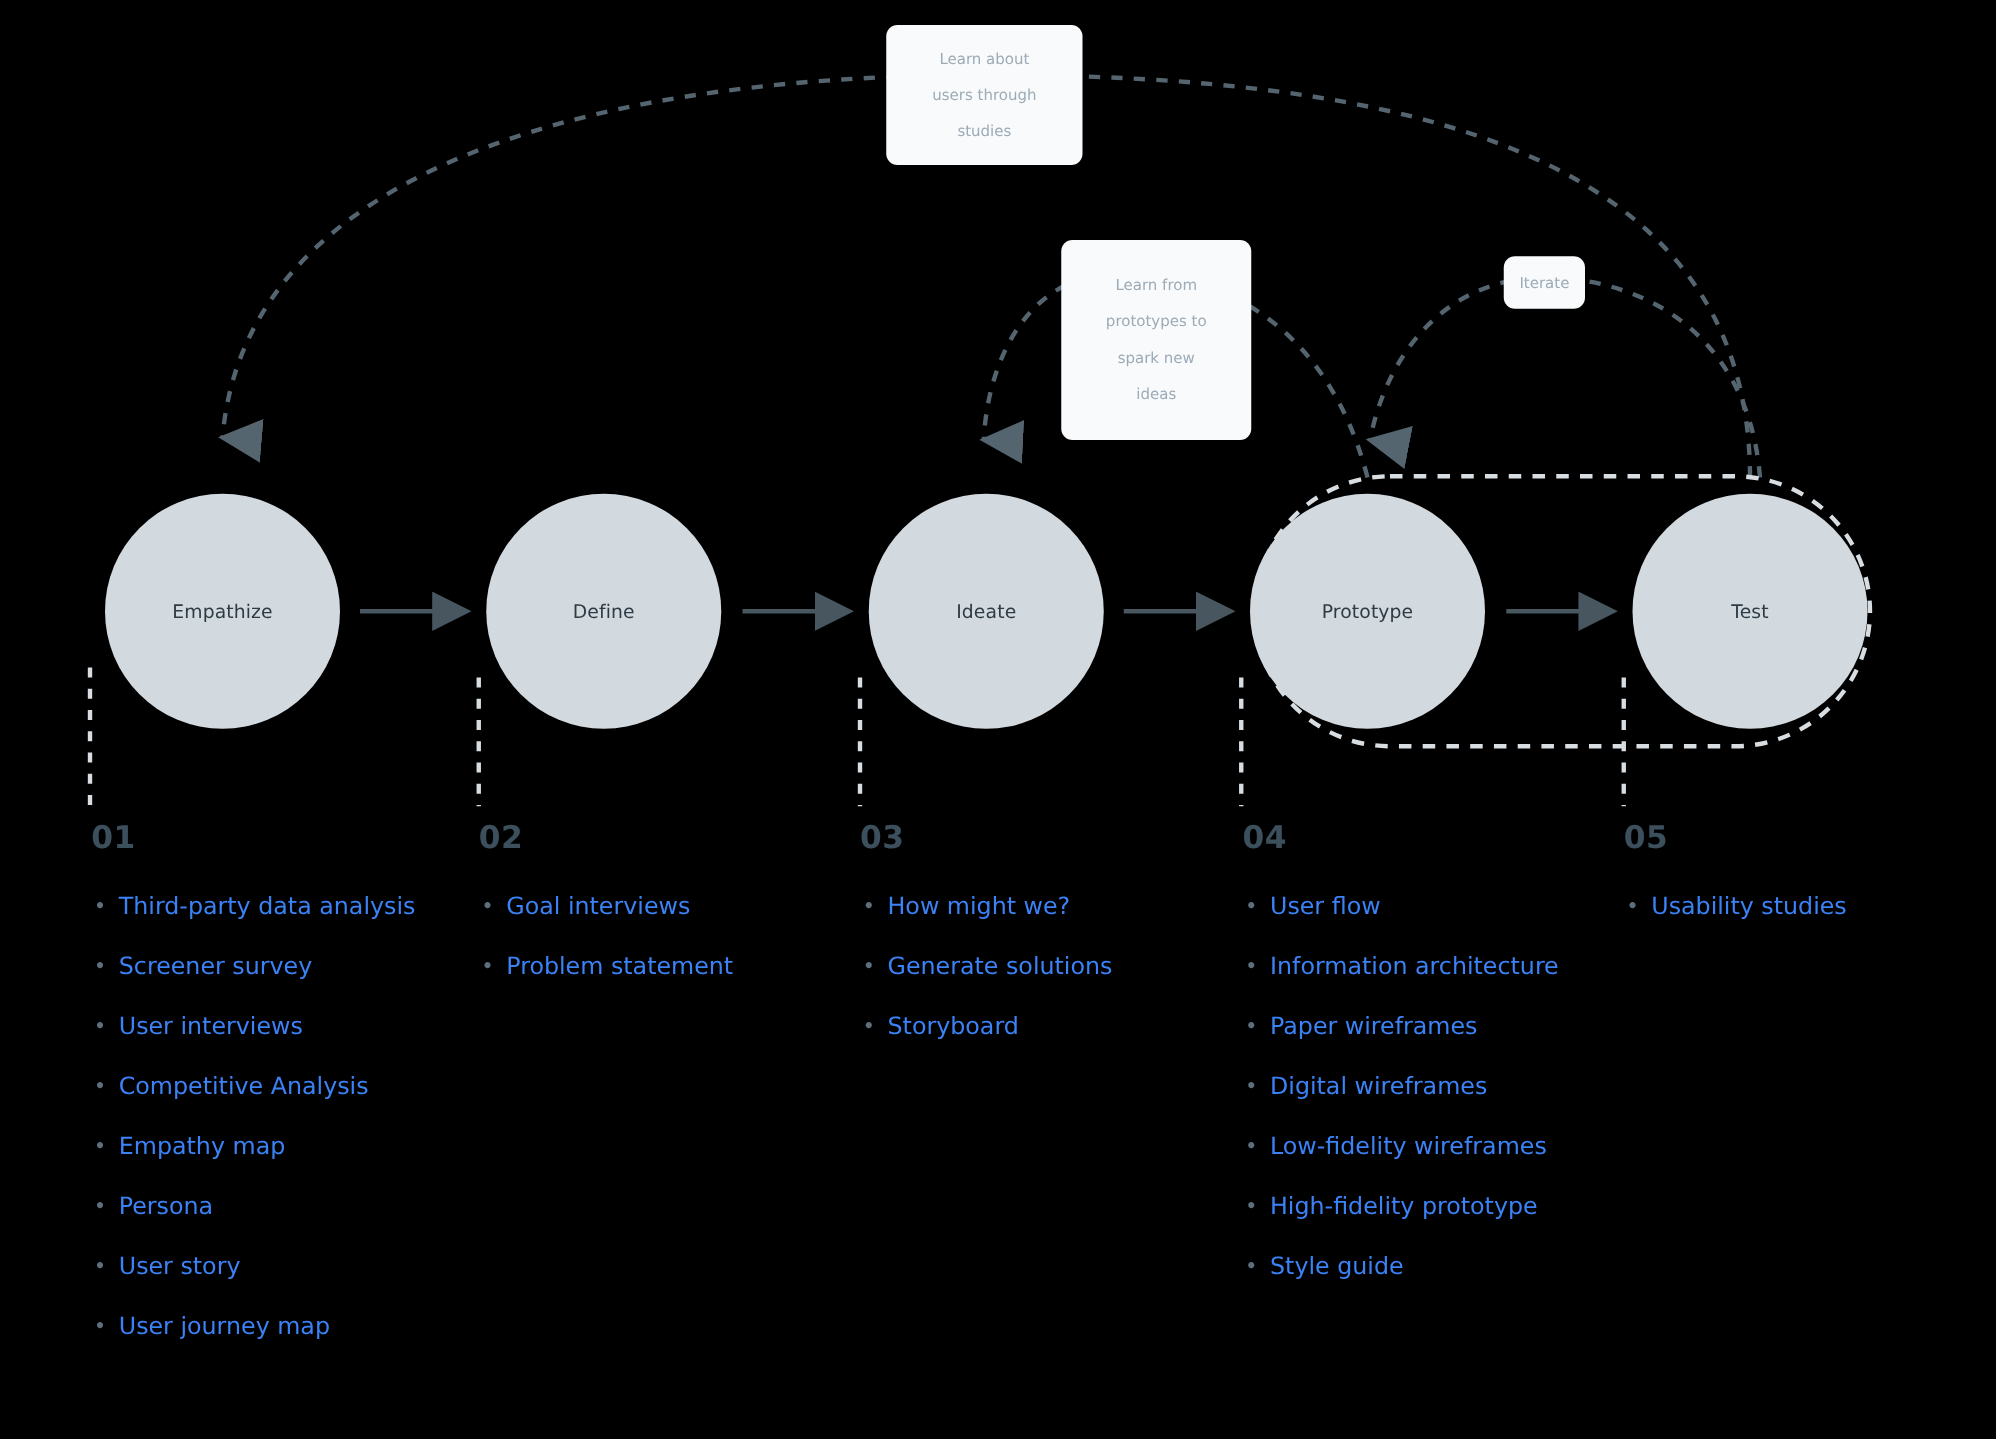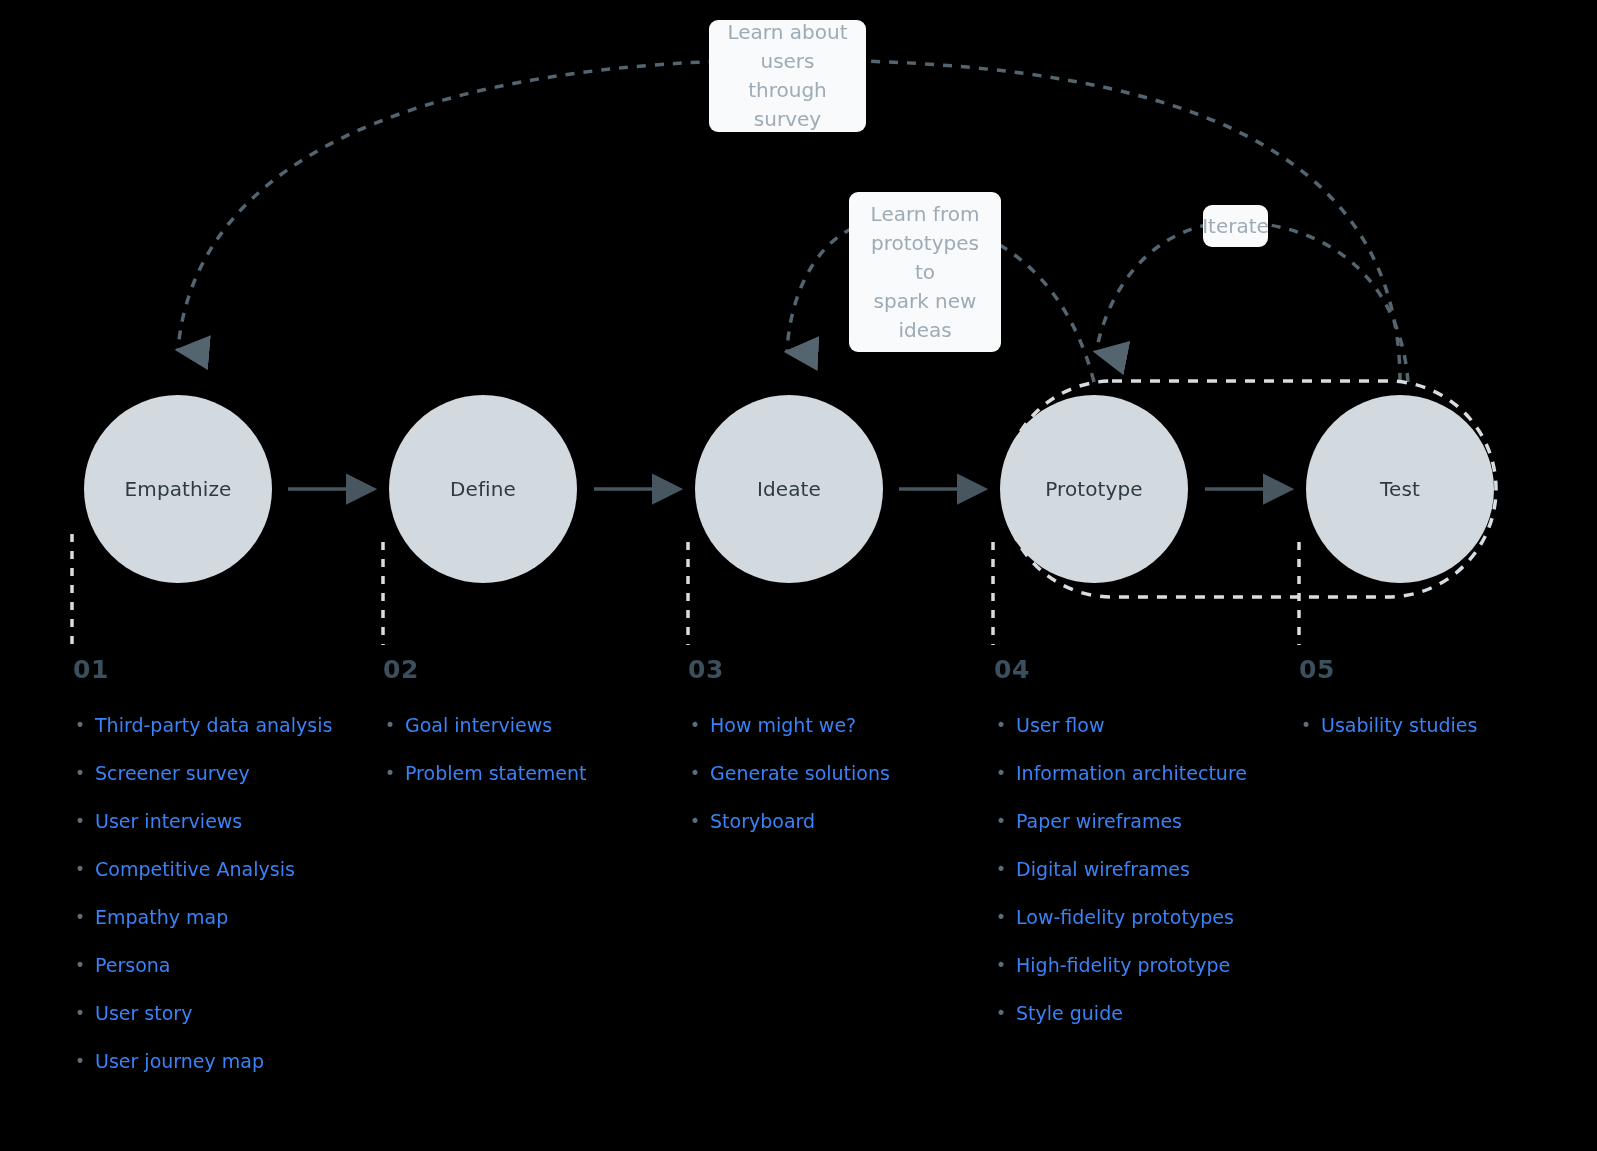--- a/index.html
+++ b/index.html
@@ -27,39 +27,39 @@
   .stage-node {
     position: absolute;
     border-radius: 50%;
     background: #d2d9df;
     display: flex;
     align-items: center;
     justify-content: center;
     box-sizing: border-box;
   }
   .stage-node-label {
-    font-size: 20px;
+    font-size: 15px;
     color: #2e3b44;
     font-family: "DejaVu Sans", sans-serif;
     letter-spacing: 0.1px;
     white-space: nowrap;
   }
   .callout {
     position: absolute;
     background: #f8fafb;
     border-radius: 9px;
     box-sizing: border-box;
     display: flex;
     align-items: center;
     justify-content: center;
     text-align: center;
     padding: 10px 14px;
   }
   .callout-text {
-    font-size: 20px;
+    font-size: 12px;
     line-height: 29px;
     color: #9dabb6;
     font-family: "DejaVu Sans", sans-serif;
   }
   .column {
     position: absolute;
     box-sizing: border-box;
     margin-left: 11px;
   }
   .column-number {
@@ -146,21 +146,21 @@
     <span class="stage-node-label">Prototype</span>
   </div>
   <div class="stage-node" style="left:1306px; top:395px; width:188px; height:188px;">
     <span class="stage-node-label">Test</span>
   </div>
 
   <div class="callout" style="left:709px; top:20px; width:157px; height:112px;">
     <span class="callout-text">
       <span>Learn about</span><br>
       <span>users through</span><br>
-      <span>survey</span>
+      <span>studies</span>
     </span>
   </div>
 
   <div class="callout" style="left:849px; top:192px; width:152px; height:160px;">
     <span class="callout-text">
       <span>Learn from</span><br>
       <span>prototypes to</span><br>
       <span>spark new</span><br>
       <span>ideas</span>
     </span>
@@ -201,21 +201,21 @@
     </ul>
   </div>
 
   <div class="column" style="left:983px; top:655px; width:290px;">
     <span class="column-number">04</span>
     <ul class="task-list">
       <li class="task-item">User flow</li>
       <li class="task-item">Information architecture</li>
       <li class="task-item">Paper wireframes</li>
       <li class="task-item">Digital wireframes</li>
-      <li class="task-item">Low-fidelity prototypes</li>
+      <li class="task-item">Low-fidelity wireframes</li>
       <li class="task-item">High-fidelity prototype</li>
       <li class="task-item">Style guide</li>
     </ul>
   </div>
 
   <div class="column" style="left:1288px; top:655px; width:290px;">
     <span class="column-number">05</span>
     <ul class="task-list">
       <li class="task-item">Usability studies</li>
     </ul>

